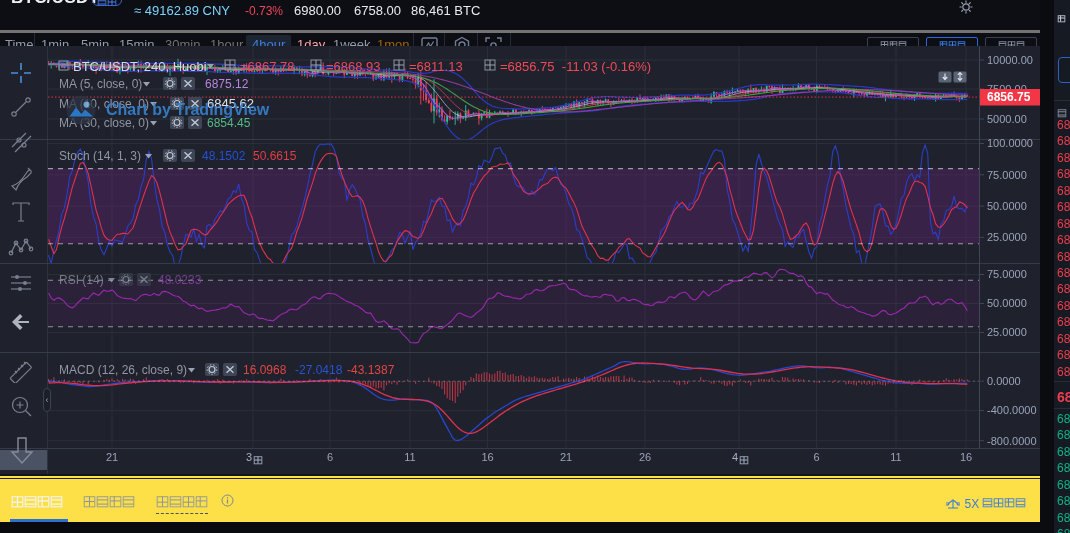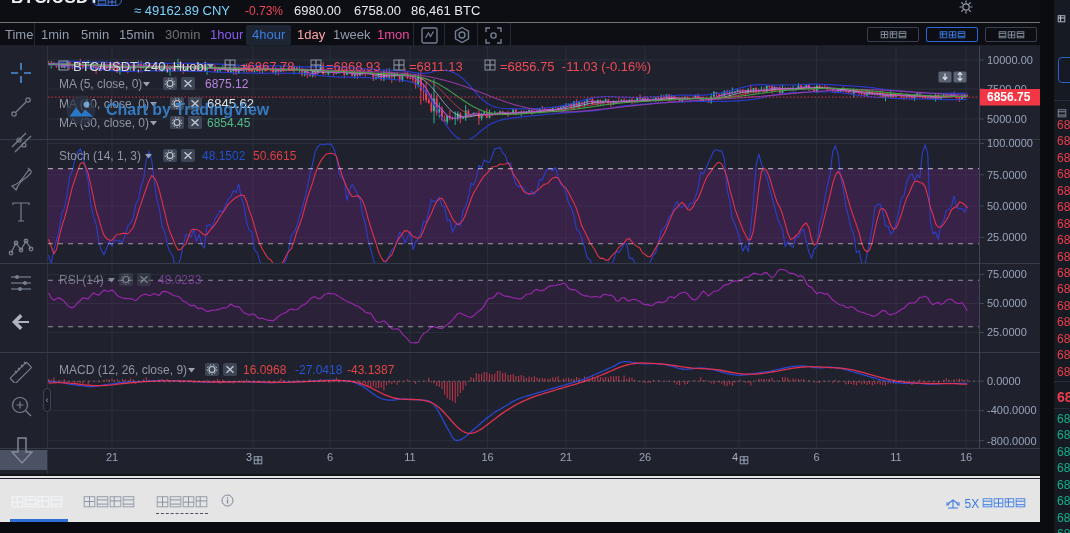--- a/index.html
+++ b/index.html
@@ -22,31 +22,31 @@
 <div style="position:absolute;left:294px;top:3px;font-size:13px;color:#e8eaee">6980.00</div>
 <div style="position:absolute;left:354px;top:3px;font-size:13px;color:#e8eaee">6758.00</div>
 <div style="position:absolute;left:411px;top:3px;font-size:13px;color:#e8eaee">86,461 BTC</div>
 <svg width="20" height="14" viewBox="0 0 20 14" style="position:absolute;left:956px;top:0">
       <g stroke="#9aa1ae" stroke-width="1.2" fill="none">
         <circle cx="10" cy="7" r="3.2"></circle>
         <path d="M10 0.5v2.2M10 11.3v2.2M3.5 7h2.2M14.3 7h2.2M5.4 2.4l1.6 1.6M13 10l1.6 1.6M14.6 2.4L13 4M7 10l-1.6 1.6"></path>
       </g>
     </svg>
 </div>
-<div style="position:absolute;left:0;top:22px;width:1040px;height:24px;border-top:1px solid #737373;border-bottom:1px solid #1a1e27">
+<div style="position:absolute;left:0;top:30px;width:1040px;height:24px;border-top:3px solid #737373;border-bottom:1px solid #1a1e27">
     <div style="position:absolute;left:5px;top:4px;color:#929cac;font-size:13px">Time</div>
     <div style="position:absolute;left:41px;top:4px;color:#929cac;font-size:13px">1min</div>
     <div style="position:absolute;left:81px;top:4px;color:#929cac;font-size:13px">5min</div>
     <div style="position:absolute;left:119px;top:4px;color:#929cac;font-size:13px">15min</div>
     <div style="position:absolute;left:165px;top:4px;color:#737373;font-size:13px">30min</div>
-    <div style="position:absolute;left:210px;top:4px;color:#8b5cf6;font-size:13px">1hour</div>
+    <div style="position:absolute;left:210px;top:4px;color:#737373;font-size:13px">1hour</div>
     <div style="position:absolute;left:246px;top:2px;height:20px;padding:0 6px;background:#1d2533;border-radius:2px;color:#3b7fe0;font-size:13px;line-height:20px">4hour</div>
     <div style="position:absolute;left:297px;top:4px;color:#fca5a5;font-size:13px">1day</div>
     <div style="position:absolute;left:333px;top:4px;color:#929cac;font-size:13px">1week</div>
-    <div style="position:absolute;left:377px;top:4px;color:#ec4899;font-size:13px">1mon</div>
+    <div style="position:absolute;left:377px;top:4px;color:#a16207;font-size:13px">1mon</div>
     <div style="position:absolute;left:34px;top:0;width:1px;height:24px;background:#242936"></div>
     <div style="position:absolute;left:413px;top:0;width:1px;height:24px;background:#242936"></div>
     <div style="position:absolute;left:444px;top:0;width:1px;height:24px;background:#242936"></div>
     <div style="position:absolute;left:477px;top:0;width:1px;height:24px;background:#242936"></div>
     <div style="position:absolute;left:510px;top:0;width:1px;height:24px;background:#242936"></div>
 <svg width="17" height="17" viewBox="0 0 17 17" style="position:absolute;left:421px;top:4px">
       <rect x="1" y="1" width="15" height="15" rx="1.5" fill="none" stroke="#737d92" stroke-width="1.4"></rect>
       <path d="M4.5 11l3-5 2 3.5 3-5" stroke="#737d92" stroke-width="1.3" fill="none"></path>
     </svg>
 <svg width="18" height="18" viewBox="0 0 18 18" style="position:absolute;left:453px;top:3px">
@@ -394,21 +394,21 @@
       <line x1="19.5" y1="19.5" x2="25" y2="25" stroke="#787f8f" stroke-width="1.2" fill="none"></line>
       <path d="M14 10.5v7M10.5 14h7" stroke="#787f8f" stroke-width="1.2" fill="none"></path>
     </svg>
     <div style="position:absolute;left:43px;top:342px;width:8px;height:24px;border:1px solid #3a4150;border-radius:5px;background:#1b1f29;color:#9aa1ae;font-size:9px;line-height:22px;text-align:center">‹</div>
     <div style="position:absolute;left:0;top:404px;width:47px;height:20px;background:#4b5263"></div>
     <svg width="24" height="34" viewBox="0 0 24 34" style="position:absolute;left:10px;top:390px">
       <path d="M8 2h8v14h6l-10 11L2 16h6z" fill="none" stroke="#858c9b" stroke-width="1.4"></path>
     </svg>
   </div>
 
-<div style="position:absolute;left:0;top:474px;width:1040px;height:59px;background:#e5e5e5;border-top:2px solid #10141b">
+<div style="position:absolute;left:0;top:474px;width:1040px;height:59px;background:#fde047;border-top:2px solid #10141b">
 <div style="position:absolute;left:0;top:2px;width:1040px;height:1px;background:#1e232e"></div>
 <div style="position:absolute;left:0;top:46px;width:1040px;height:13px;background:#080a0f"></div>
 <div style="position:absolute;left:11px;top:17px"><svg width="13" height="13" viewBox="0 0 13 13" style="display:inline-block;vertical-align:-1px;opacity:1.0">
         <rect x="1.2" y="1.7" width="10.6" height="10.1" stroke="#f2f4f7" stroke-width="1.3" fill="none" opacity="0.85"></rect>
         <line x1="6.5" y1="1.7" x2="6.5" y2="11.5" stroke="#f2f4f7" stroke-width="1.3" fill="none"></line>
         <line x1="1.2" y1="7.2" x2="11.5" y2="7.2" stroke="#f2f4f7" stroke-width="1.3" fill="none"></line>
       </svg><svg width="13" height="13" viewBox="0 0 13 13" style="display:inline-block;vertical-align:-1px;opacity:1.0">
         <rect x="1.2" y="1.7" width="10.6" height="10.1" stroke="#f2f4f7" stroke-width="1.3" fill="none" opacity="0.85"></rect>
         <line x1="1.2" y1="4.9" x2="11.5" y2="4.9" stroke="#f2f4f7" stroke-width="1.3" fill="none"></line>
         <line x1="1.2" y1="9.1" x2="11.5" y2="9.1" stroke="#f2f4f7" stroke-width="1.3" fill="none"></line>

